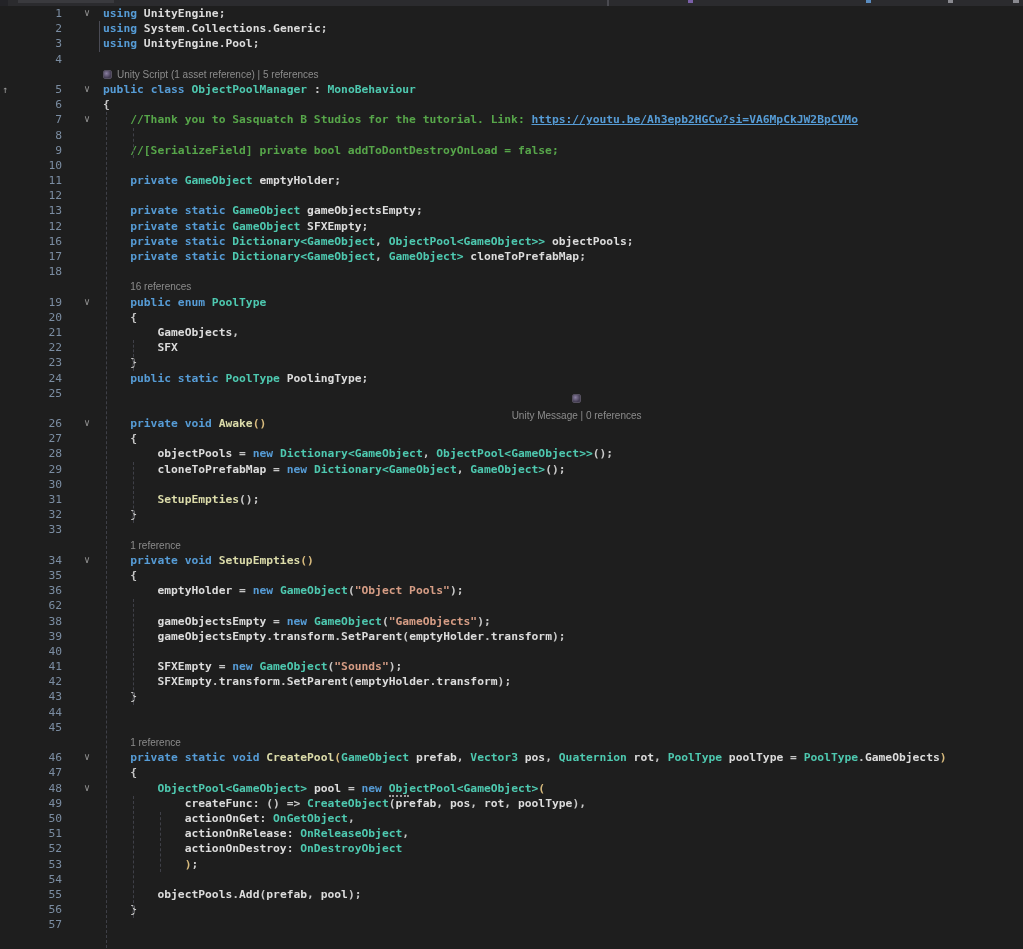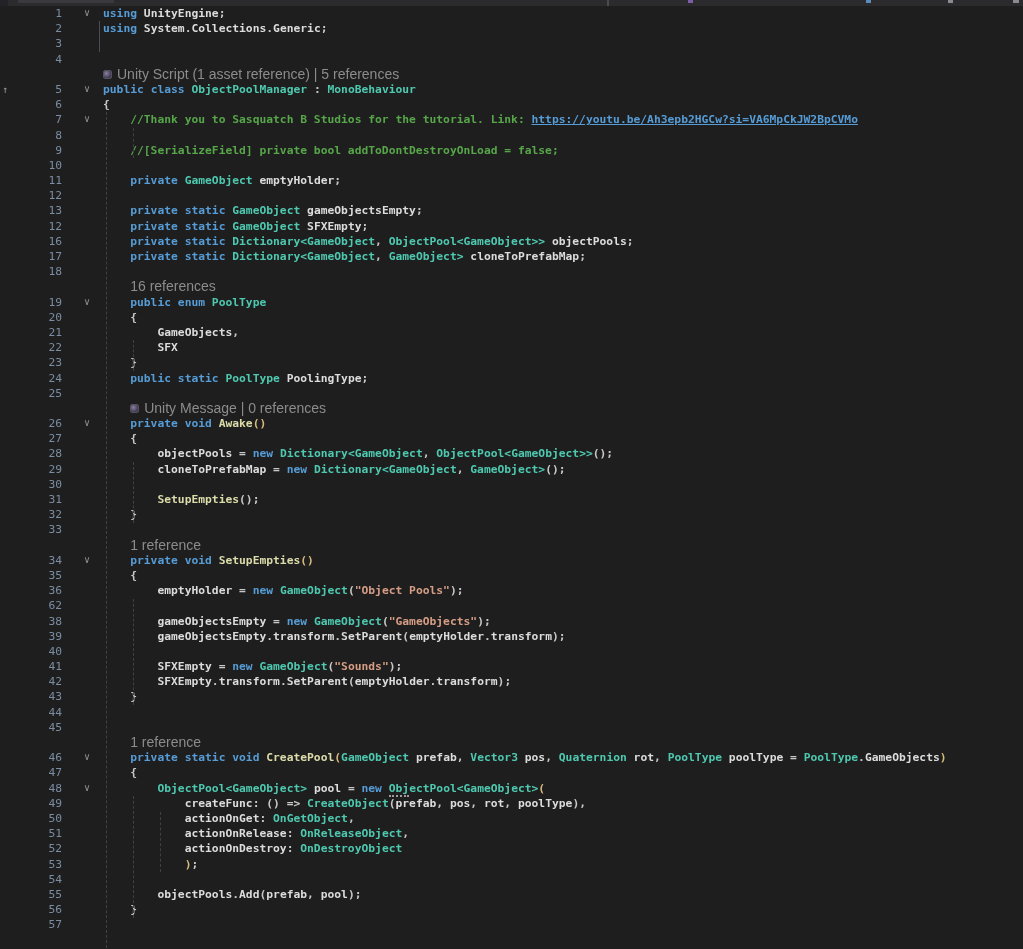--- a/index.html
+++ b/index.html
@@ -9,21 +9,21 @@
   .frag{position:absolute;top:0;}
   #rows{position:absolute;left:0;top:6px;width:1023px;}
   .row{height:15.2px;position:relative;display:flex;align-items:center;white-space:pre;}
   .gutter{flex:0 0 103px;width:103px;height:100%;position:relative;}
   .lnum{position:absolute;left:0;top:0;width:62px;text-align:right;color:#7b8da2;
         font-size:11.3px;line-height:15.2px;font-weight:400;}
   .chev{position:absolute;left:84px;top:-1px;color:#8f8f8f;font-size:10px;line-height:15.2px;font-weight:400;}
   .mark{position:absolute;left:2px;top:0;color:#9b9b9b;font-size:10px;line-height:15.2px;font-weight:400;}
   .line{flex:1;line-height:15.2px;font-size:11.3px;font-weight:700;color:#dcdcdc;}
   .lens{display:flex;align-items:center;gap:5px;font-family:"Liberation Sans",sans-serif;
-        font-weight:400;font-size:14px;color:#8c8c8c;line-height:15.2px;}
+        font-weight:400;font-size:10px;color:#8c8c8c;line-height:15.2px;}
   .uicon{width:9px;height:9px;border-radius:2px;flex:0 0 9px;
          background:radial-gradient(circle at 35% 35%, #8a7fa0, #433c52 70%);
          border:1px solid #55505f;box-sizing:border-box;display:inline-block;}
   .tok{white-space:pre;}
   .kw{color:#569cd6;} .ty{color:#4ec9b0;} .md{color:#dcdcaa;text-align:right;} .id{color:#dcdcdc;}
   .pn{color:#c8c8c8;} .cm{color:#57a64a;} .st{color:#d69d85;} .gd{color:#d7ba7d;}
   .lk{color:#569cd6;text-decoration:underline;}
   .sug{border-bottom:2px dotted #9d9d9d;}
   .guide{position:absolute;width:0;border-left:1px dashed #3f4048;z-index:1;}
   .guide.solid{border-left:1px solid #4a4b55;}
@@ -37,21 +37,21 @@
       <div class="frag" style="left: 18px; width: 96px; height: 3px; background: rgb(58, 58, 62);"></div>
       <div class="frag" style="left: 607px; width: 2px; height: 6px; background: rgb(74, 74, 80);"></div>
       <div class="frag" style="left: 688px; width: 5px; height: 3px; background: rgb(122, 95, 168);"></div>
       <div class="frag" style="left: 866px; width: 5px; height: 3px; background: rgb(90, 140, 192);"></div>
       <div class="frag" style="left: 948px; width: 5px; height: 3px; background: rgb(138, 138, 144);"></div>
       <div class="frag" style="left: 1013px; width: 6px; height: 3px; background: rgb(138, 138, 144);"></div>
     </div>
   <div id="rows">
       <div class="row"><div class="gutter"><span class="lnum">1</span><span class="chev">∨</span></div><div class="line"><span class="tok pn"></span><span class="tok kw">using</span><span class="tok pn"> </span><span class="tok id">UnityEngine</span><span class="tok pn">;</span></div></div>
       <div class="row"><div class="gutter"><span class="lnum">2</span></div><div class="line"><span class="tok pn"></span><span class="tok kw">using</span><span class="tok pn"> </span><span class="tok id">System</span><span class="tok pn">.</span><span class="tok id">Collections</span><span class="tok pn">.</span><span class="tok id">Generic</span><span class="tok pn">;</span></div></div>
-      <div class="row"><div class="gutter"><span class="lnum">3</span></div></div>
+      <div class="row"><div class="gutter"><span class="lnum">3</span></div><div class="line"><span class="tok pn"></span><span class="tok kw">using</span><span class="tok pn"> </span><span class="tok id">UnityEngine</span><span class="tok pn">.</span><span class="tok id">Pool</span><span class="tok pn">;</span></div></div>
       <div class="row"><div class="gutter"><span class="lnum">4</span></div><div class="line"><span class="tok pn"></span></div></div>
       <div class="row"><div class="gutter"></div><div class="line lens" style="padding-left: 0px;"><span class="uicon"></span><span>Unity Script (1 asset reference) | 5 references</span></div></div>
       <div class="row"><div class="gutter"><span class="mark">↑</span><span class="lnum">5</span><span class="chev">∨</span></div><div class="line"><span class="tok pn"></span><span class="tok kw">public</span><span class="tok pn"> </span><span class="tok kw">class</span><span class="tok pn"> </span><span class="tok ty">ObjectPoolManager</span><span class="tok pn"> : </span><span class="tok ty">MonoBehaviour</span></div></div>
       <div class="row"><div class="gutter"><span class="lnum">6</span></div><div class="line"><span class="tok pn"></span><span class="tok pn">{</span></div></div>
       <div class="row"><div class="gutter"><span class="lnum">7</span><span class="chev">∨</span></div><div class="line"><span class="tok pn">    </span><span class="tok cm">//Thank you to Sasquatch B Studios for the tutorial. Link: </span><span class="tok lk">https://youtu.be/Ah3epb2HGCw?si=VA6MpCkJW2BpCVMo</span></div></div>
       <div class="row"><div class="gutter"><span class="lnum">8</span></div><div class="line"><span class="tok pn">    </span></div></div>
       <div class="row"><div class="gutter"><span class="lnum">9</span></div><div class="line"><span class="tok pn">    </span><span class="tok cm">//[SerializeField] private bool addToDontDestroyOnLoad = false;</span></div></div>
       <div class="row"><div class="gutter"><span class="lnum">10</span></div><div class="line"><span class="tok pn">    </span></div></div>
       <div class="row"><div class="gutter"><span class="lnum">11</span></div><div class="line"><span class="tok pn">    </span><span class="tok kw">private</span><span class="tok pn"> </span><span class="tok ty">GameObject</span><span class="tok pn"> </span><span class="tok id">emptyHolder</span><span class="tok pn">;</span></div></div>
       <div class="row"><div class="gutter"><span class="lnum">12</span></div><div class="line"><span class="tok pn">    </span></div></div>
@@ -61,21 +61,21 @@
       <div class="row"><div class="gutter"><span class="lnum">17</span></div><div class="line"><span class="tok pn">    </span><span class="tok kw">private static</span><span class="tok pn"> </span><span class="tok ty">Dictionary&lt;GameObject</span><span class="tok pn">, </span><span class="tok ty">GameObject&gt;</span><span class="tok pn"> </span><span class="tok id">cloneToPrefabMap</span><span class="tok pn">;</span></div></div>
       <div class="row"><div class="gutter"><span class="lnum">18</span></div><div class="line"><span class="tok pn">    </span></div></div>
       <div class="row"><div class="gutter"></div><div class="line lens" style="padding-left: 27.2px;"><span>16 references</span></div></div>
       <div class="row"><div class="gutter"><span class="lnum">19</span><span class="chev">∨</span></div><div class="line"><span class="tok pn">    </span><span class="tok kw">public enum</span><span class="tok pn"> </span><span class="tok ty">PoolType</span></div></div>
       <div class="row"><div class="gutter"><span class="lnum">20</span></div><div class="line"><span class="tok pn">    </span><span class="tok pn">{</span></div></div>
       <div class="row"><div class="gutter"><span class="lnum">21</span></div><div class="line"><span class="tok pn">        </span><span class="tok id">GameObjects</span><span class="tok pn">,</span></div></div>
       <div class="row"><div class="gutter"><span class="lnum">22</span></div><div class="line"><span class="tok pn">        </span><span class="tok id">SFX</span></div></div>
       <div class="row"><div class="gutter"><span class="lnum">23</span></div><div class="line"><span class="tok pn">    </span><span class="tok pn">}</span></div></div>
       <div class="row"><div class="gutter"><span class="lnum">24</span></div><div class="line"><span class="tok pn">    </span><span class="tok kw">public static</span><span class="tok pn"> </span><span class="tok ty">PoolType</span><span class="tok pn"> </span><span class="tok id">PoolingType</span><span class="tok pn">;</span></div></div>
       <div class="row"><div class="gutter"><span class="lnum">25</span></div><div class="line"><span class="tok pn">    </span></div></div>
-      <div class="row"><div class="gutter"></div><div class="line lens" style="padding-left: 27.2px;"><span class="uicon"></span><span>Unity Message | 0 references</span></div></div>
+      <div class="row"><div class="gutter"></div><div class="line lens" style="padding-left: 27.2px; flex-direction: column;"><span class="uicon"></span><span>Unity Message | 0 references</span></div></div>
       <div class="row"><div class="gutter"><span class="lnum">26</span><span class="chev">∨</span></div><div class="line"><span class="tok pn">    </span><span class="tok kw">private void</span><span class="tok pn"> </span><span class="tok md">Awake</span><span class="tok gd">()</span></div></div>
       <div class="row"><div class="gutter"><span class="lnum">27</span></div><div class="line"><span class="tok pn">    </span><span class="tok pn">{</span></div></div>
       <div class="row"><div class="gutter"><span class="lnum">28</span></div><div class="line"><span class="tok pn">        </span><span class="tok id">objectPools</span><span class="tok pn"> = </span><span class="tok kw">new</span><span class="tok pn"> </span><span class="tok ty">Dictionary&lt;GameObject</span><span class="tok pn">, </span><span class="tok ty">ObjectPool&lt;GameObject&gt;&gt;</span><span class="tok pn">();</span></div></div>
       <div class="row"><div class="gutter"><span class="lnum">29</span></div><div class="line"><span class="tok pn">        </span><span class="tok id">cloneToPrefabMap</span><span class="tok pn"> = </span><span class="tok kw">new</span><span class="tok pn"> </span><span class="tok ty">Dictionary&lt;GameObject</span><span class="tok pn">, </span><span class="tok ty">GameObject&gt;</span><span class="tok pn">();</span></div></div>
       <div class="row"><div class="gutter"><span class="lnum">30</span></div><div class="line"><span class="tok pn">        </span></div></div>
       <div class="row"><div class="gutter"><span class="lnum">31</span></div><div class="line"><span class="tok pn">        </span><span class="tok md">SetupEmpties</span><span class="tok pn">();</span></div></div>
       <div class="row"><div class="gutter"><span class="lnum">32</span></div><div class="line"><span class="tok pn">    </span><span class="tok pn">}</span></div></div>
       <div class="row"><div class="gutter"><span class="lnum">33</span></div><div class="line"><span class="tok pn">    </span></div></div>
       <div class="row"><div class="gutter"></div><div class="line lens" style="padding-left: 27.2px;"><span>1 reference</span></div></div>
       <div class="row"><div class="gutter"><span class="lnum">34</span><span class="chev">∨</span></div><div class="line"><span class="tok pn">    </span><span class="tok kw">private void</span><span class="tok pn"> </span><span class="tok md">SetupEmpties</span><span class="tok gd">()</span></div></div>

